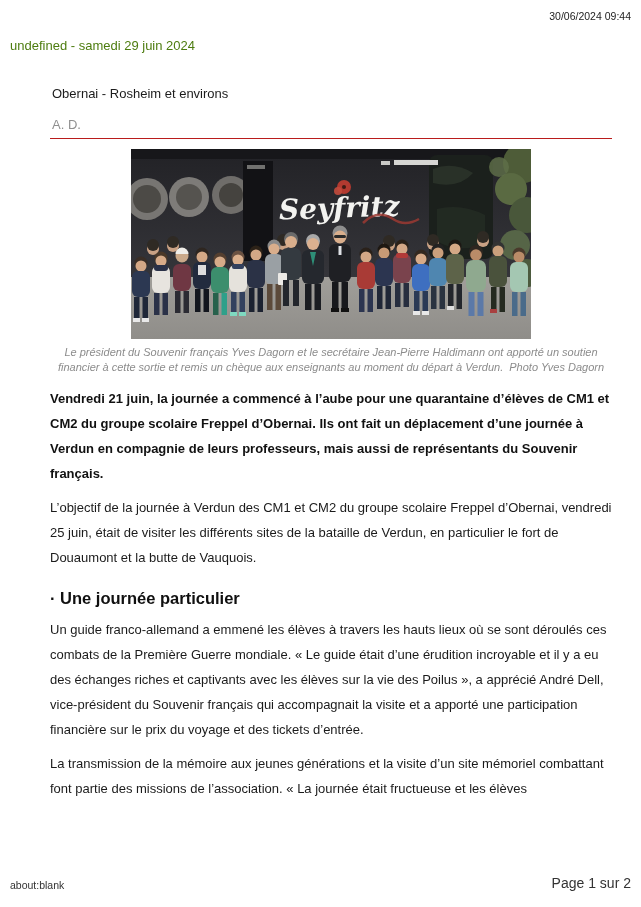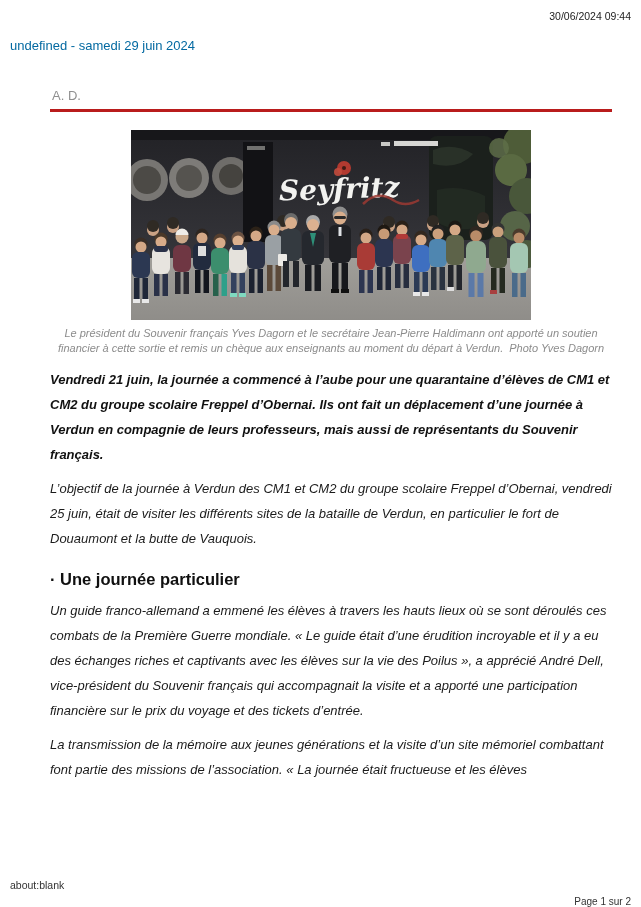--- a/index.html
+++ b/index.html
@@ -1,45 +1,46 @@
 <!DOCTYPE html>
 <html lang="fr"><head>
 <meta charset="utf-8">
 <style>
   html,body{margin:0;padding:0;background:#fff;}
   .page{
     position:relative;width:641px;height:907px;background:#fff;overflow:hidden;
     font-family:"Liberation Sans",sans-serif;color:#1b1b1b;
   }
   .print-datetime{position:absolute;top:10px;right:10px;font-size:10.5px;color:#222;}
-  .doc-title{position:absolute;top:38px;left:10px;font-size:13px;color:#0369a1;}
+  .doc-title{position:absolute;top:38px;left:10px;font-size:13px;color:#4d7c0f;}
   .article{position:absolute;left:50px;top:86px;width:562px;max-height:788px;overflow:hidden;}
   .section-label{font-size:13px;color:#1c1c1c;margin:0 0 14px 2px;}
   .kicker{text-align:center;font-weight:bold;font-size:12px;letter-spacing:.3px;color:#101010;margin-bottom:5px;}
   .title{text-align:center;font-weight:bold;font-size:23px;line-height:1.3;color:#0e0e0e;margin:0 0 12px;}
-  .byline{color:#8f8f8f;font-size:13px;padding:2px 0 6px 2px;border-bottom:3px solid #b91c1c;margin-bottom:18px;}
+  .byline{color:#8f8f8f;font-size:13px;padding:2px 0 6px 2px;border-bottom:1px solid #b91c1c;margin-bottom:10px;}
   figure{margin:0;text-align:center;}
   .photo-svg{width:400px;height:190px;display:inline-block;vertical-align:top;}
   figcaption{font-size:11px;font-style:italic;color:#8c8c8c;line-height:1.4;margin-top:6px;padding:0 2px;}
   figcaption .credit{margin-left:6px;}
-  .body-copy p{font-size:13px;line-height:25px;margin:9px 0;color:#1b1b1b;font-style:italic;}
+  .body-copy p{font-size:13px;line-height:25px;margin:9px 0;color:#1b1b1b;}
   .body-copy .lead{font-weight:bold;margin-top:10px;color:#111;}
   .subhead{font-size:16.5px;font-weight:bold;color:#101010;margin:19px 0 2px;}
   .print-url{position:absolute;bottom:16px;left:10px;font-size:10.5px;color:#333;}
-  .print-pageinfo{position:absolute;bottom:0;right:10px;font-size:10px;color:#333;padding-left:26px;}
+  .print-pageinfo{position:absolute;bottom:16px;right:10px;font-size:14px;color:#333;padding-left:26px;}
 </style>
 </head>
 <body>
 
 <div class="page">
 
   <div class="print-datetime">30/06/2024 09:44</div>
   <div class="doc-title">undefined - samedi 29 juin 2024</div>
 
   <div class="article">
+    <div class="section-label">Obernai - Rosheim et environs</div>
     <div class="byline">A. D.</div>
 
     <figure>
       <svg class="photo-svg" viewBox="0 0 400 190" xmlns="http://www.w3.org/2000/svg">
 
         <defs>
           <linearGradient id="ground" x1="0" y1="0" x2="0" y2="1">
             <stop offset="0" stop-color="#a3a19c"></stop>
               <stop offset="1" stop-color="#8f8d89"></stop>
           </linearGradient>

